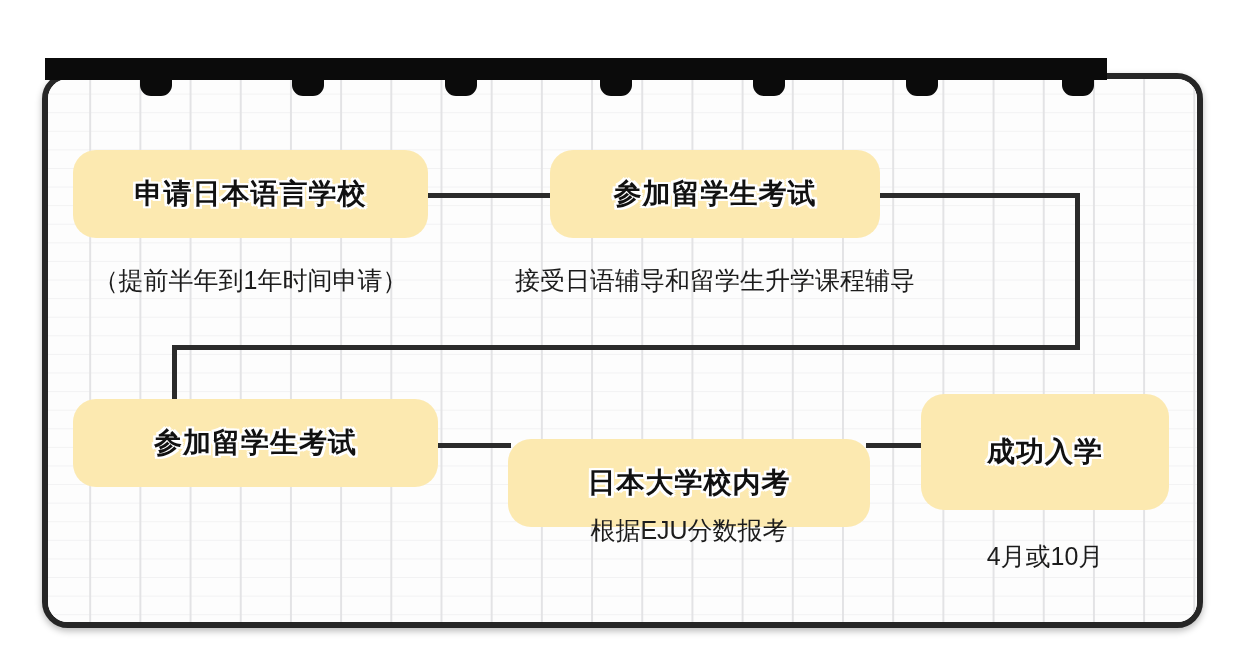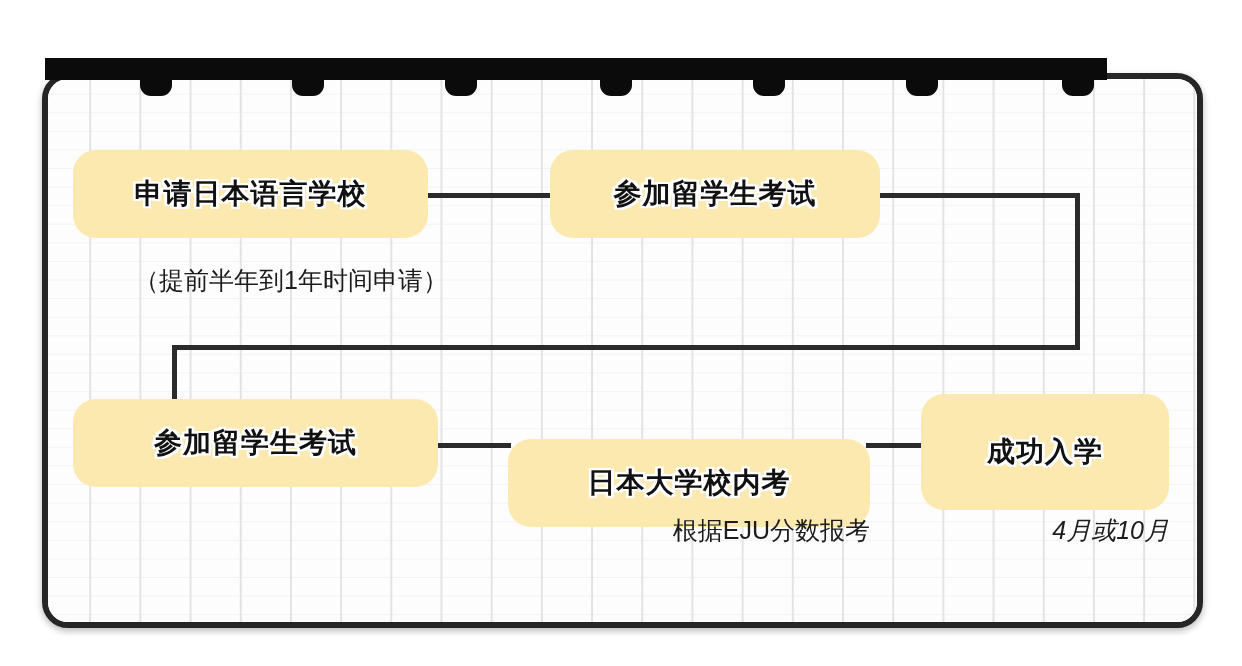--- a/index.html
+++ b/index.html
@@ -96,21 +96,21 @@
       -2.4px  0    0 #ffffff,   2.4px  0    0 #ffffff,
        0    -2.4px 0 #ffffff,   0     2.4px 0 #ffffff;
   }
 
   
   .caption {
     position: absolute;
     font-size: 25px;
     color: #1c1c1c;
     white-space: nowrap;
-    text-align: right;
+    text-align: center;
   }
 
   
   .conn-h {
     position: absolute;
     height: 5px;
     background: #2b2b2b;
   }
   .conn-v {
     position: absolute;
@@ -150,29 +150,30 @@
     <div class="conn-h" style="left:866px; top:443px; width:58px;"></div>
 
     <div class="node" style="left:73px; top:150px; width:355px; height:88px;">
       <span class="node-label">申请日本语言学校</span>
     </div>
     <div class="caption" style="left:53px; top:264px; width:395px;">（提前半年到1年时间申请）</div>
 
     <div class="node" style="left:550px; top:150px; width:330px; height:88px;">
       <span class="node-label">参加留学生考试</span>
     </div>
+    <div class="caption" style="left:465px; top:264px; width:500px;">接受日语辅导和留学生升学课程辅导</div>
 
     <div class="node" style="left:73px; top:399px; width:365px; height:88px;">
       <span class="node-label">参加留学生考试</span>
     </div>
 
     <div class="node" style="left:508px; top:399px; width:362px; height:88px;margin-top:40px;">
       <span class="node-label">日本大学校内考</span>
     </div>
     <div class="caption" style="left:508px; top:514px; width:362px;">根据EJU分数报考</div>
 
     <div class="node" style="left:921px; top:394px; width:248px; height:116px;">
       <span class="node-label">成功入学</span>
     </div>
-    <div class="caption" style="left:921px; top:514px; width:248px;font-style:italic;">4月或10月</div>
+    <div class="caption" style="left:921px; top:540px; width:248px;">4月或10月</div>
 
   </div>
 </div>
 
 </body></html>

